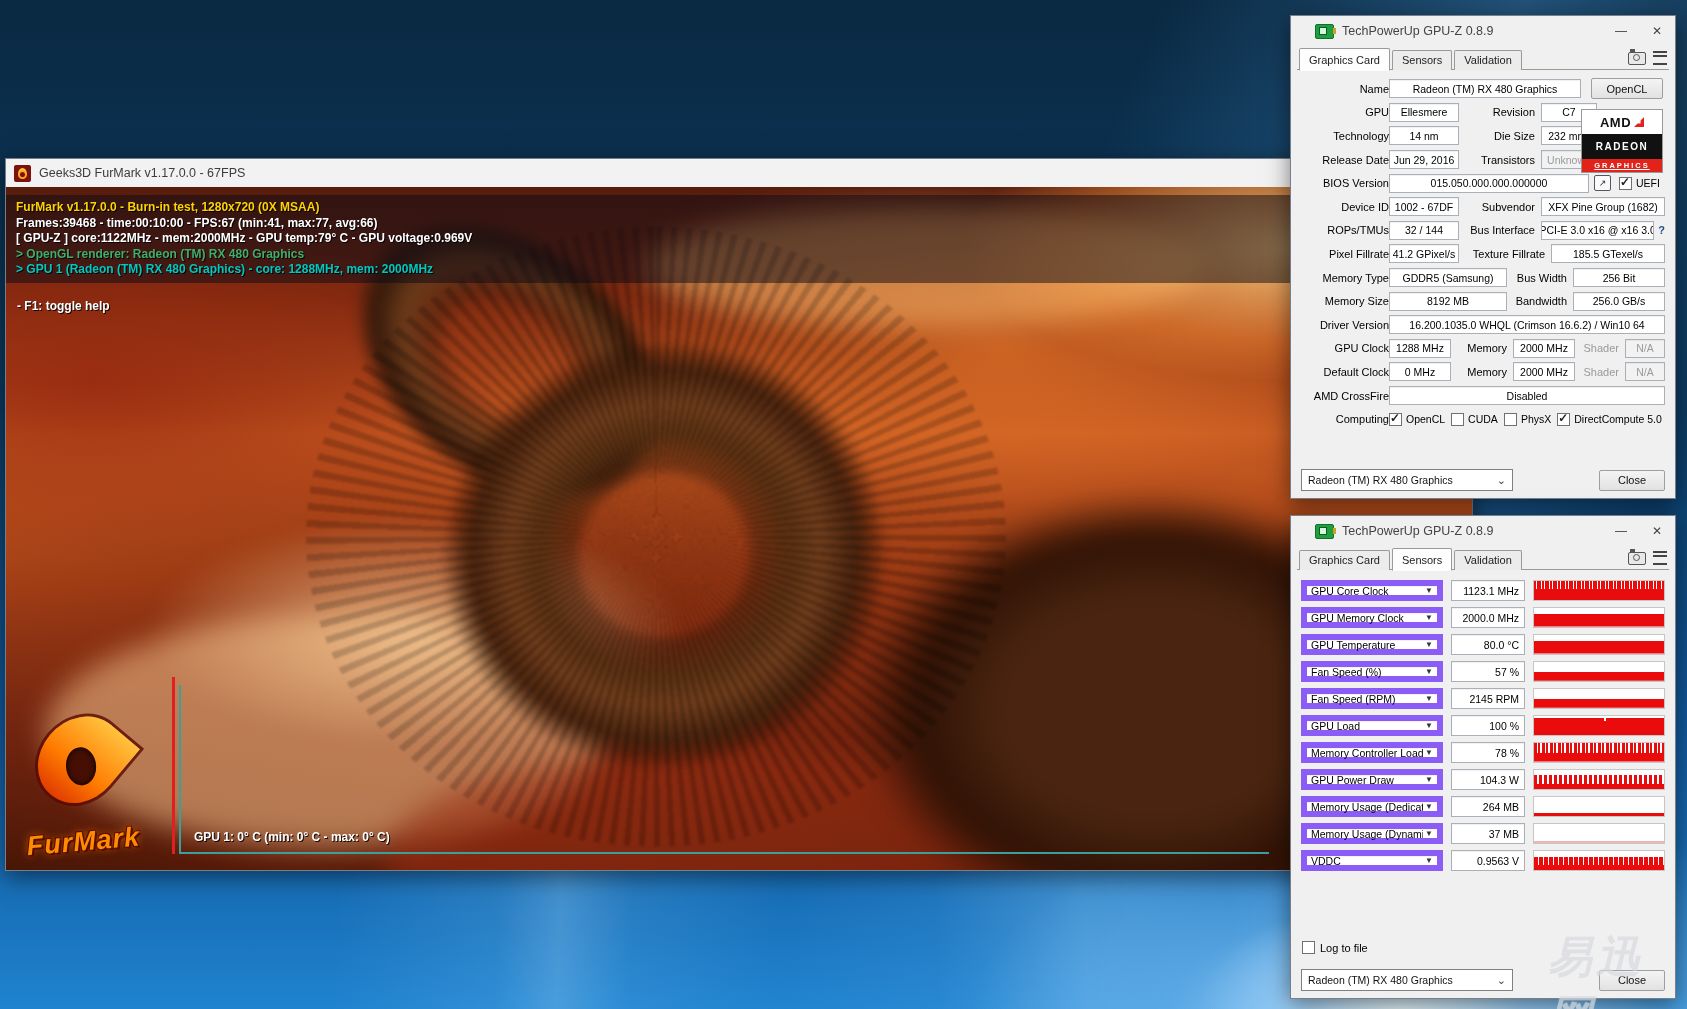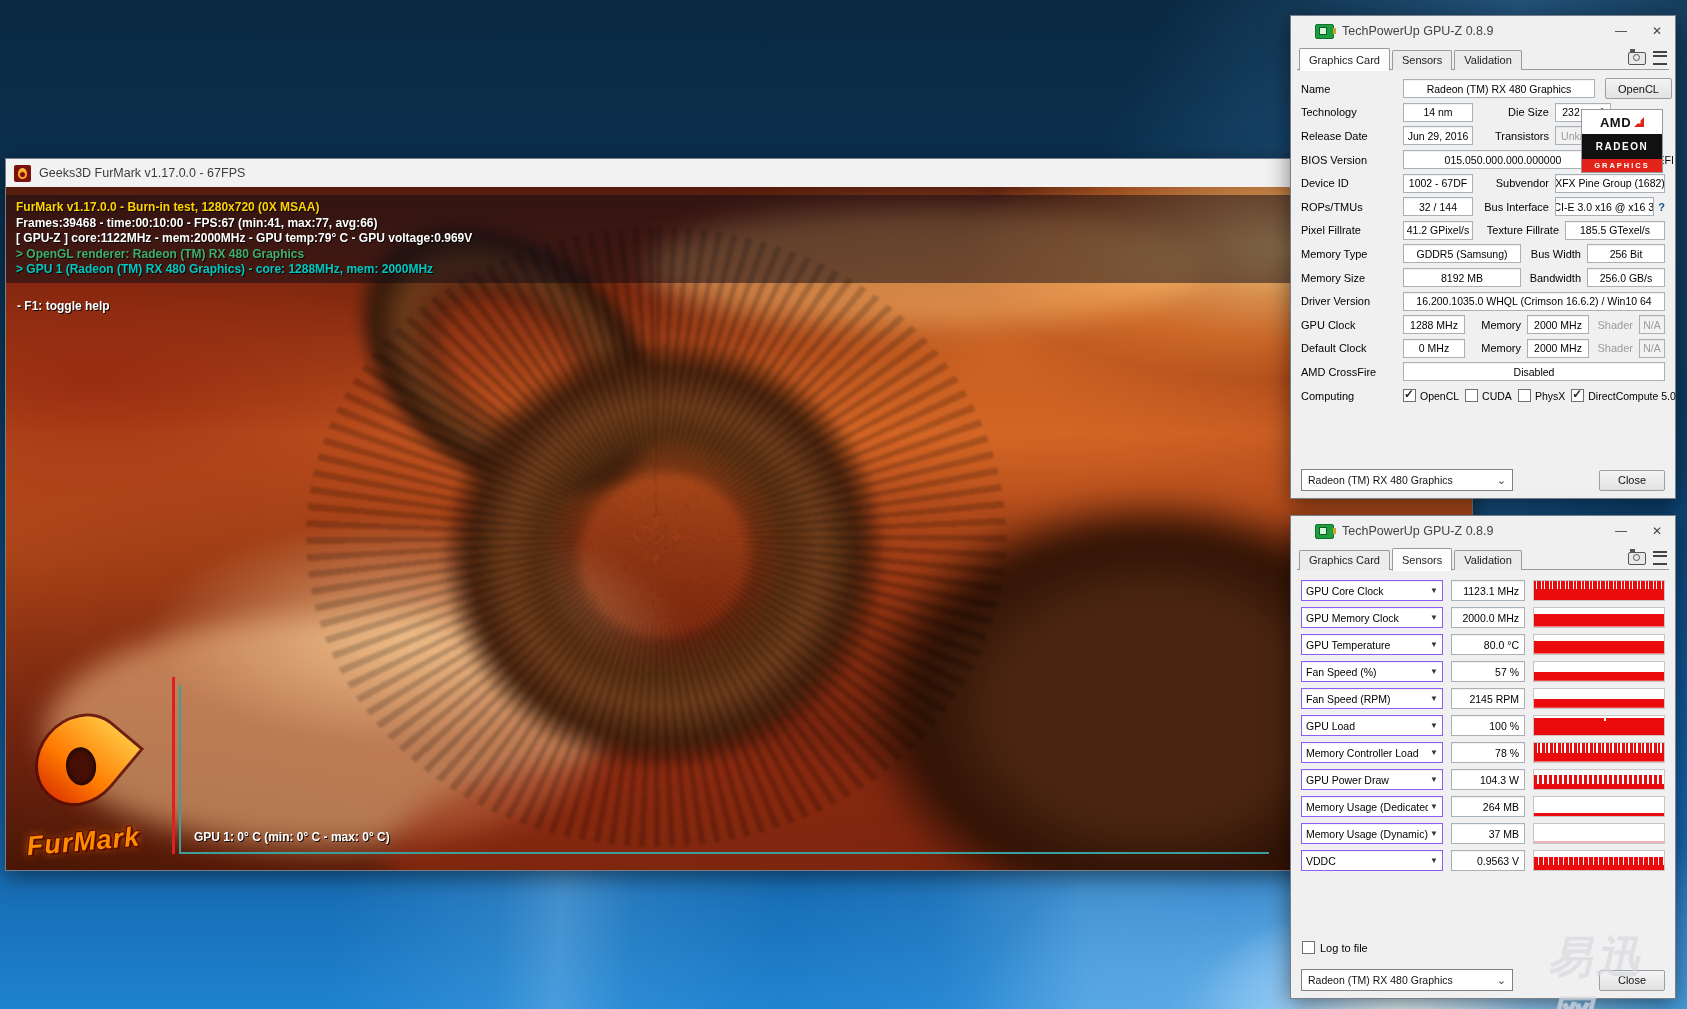--- a/index.html
+++ b/index.html
@@ -88,21 +88,21 @@
   .gz-tab{font-size:11px;padding:3px 9px 4px;background:#ececec;border:1px solid #9a9a9a;border-bottom:none;border-radius:2px 2px 0 0;margin-right:2px;color:#222;position:relative;z-index:1;}
   .gz-tab.active{background:#fdfdfd;padding-top:5px;z-index:3;margin-bottom:-1px;border-bottom:1px solid #fdfdfd;}
   .tab-icons{margin-left:auto;display:flex;align-items:center;gap:7px;padding-bottom:5px;}
   .cam-icon{width:16px;height:11px;border:1.5px solid #555;border-radius:2px;position:relative;background:#e8e8e8;}
   .cam-icon::after{content:"";position:absolute;left:4px;top:1.5px;width:5px;height:5px;border:1.5px solid #555;border-radius:50%;}
   .cam-icon::before{content:"";position:absolute;left:1px;top:-4px;width:5px;height:3px;background:#555;}
   .menu-icon{width:14px;height:10px;border-top:2px solid #444;border-bottom:2px solid #444;position:relative;}
   .menu-icon::after{content:"";position:absolute;left:0;right:0;top:2px;height:2px;background:#444;}
   .gz-body{position:relative;flex:1;padding:7px 10px 0;font-size:11px;color:#000;}
   .gz-row{display:flex;align-items:center;height:23.6px;}
-  .gz-label{width:88px;flex:none;text-align:left;padding-right:14px;white-space:nowrap;overflow:hidden;}
+  .gz-label{width:88px;flex:none;text-align:right;padding-right:0;white-space:nowrap;overflow:hidden;}
   .gz-label2{flex:none;text-align:right;padding-right:6px;white-space:nowrap;}
   .gz-box{height:19px;box-sizing:border-box;border:1px solid #aab0b8;background:#fff;display:flex;align-items:center;justify-content:center;
     font-size:10.5px;white-space:nowrap;overflow:hidden;padding:0 2px;box-shadow:inset 0 1px 1px rgba(0,0,0,.06);}
   .gz-box.dis{background:#f2f2f2;color:#9a9a9a;}
   .w70{width:70px;flex:none;}  .w56{width:56px;flex:none;}  .w62{width:62px;flex:none;}  .w192{width:192px;flex:none;} .w200{width:200px;flex:none;}
   .grow{flex:1;min-width:0;}
   .lbl76{width:76px;} .lbl56{width:56px;} .lbl44{width:44px;}
   .gz-btn{height:21px;padding:0 12px;background:linear-gradient(#f4f4f4,#e2e2e2);border:1px solid #9a9fa5;border-radius:2px;
     font-size:11px;display:flex;align-items:center;justify-content:center;color:#111;}
   .lookup-btn{margin-left:10px;width:72px;box-sizing:border-box;}
@@ -114,31 +114,31 @@
   .cb-lab{font-size:10.5px;margin:0 6px 0 4px;white-space:nowrap;}
   .computing-opts{display:flex;align-items:center;min-width:0;}
   .amd-logo{position:absolute;right:12px;top:39px;width:82px;height:64px;border:1px solid #999;background:#be185d;box-sizing:border-box;
     display:flex;flex-direction:column;overflow:hidden;}
   .amd-top{height:24px;display:flex;align-items:center;justify-content:center;gap:3px;background:#fff;}
   .amd-word{font-size:13px;font-weight:bold;color:#111;letter-spacing:.5px;}
   .amd-arrow{width:10px;height:10px;background:#e2231a;clip-path:polygon(100% 0,100% 100%,0 100%,35% 65%,65% 65%,65% 35%);}
   .amd-mid{flex:1;background:#111;color:#fff;display:flex;align-items:center;justify-content:center;
     font-size:10px;font-weight:bold;letter-spacing:1.5px;}
   .amd-bot{height:13px;background:#e2231a;color:#fff;display:flex;align-items:center;justify-content:center;
-    font-size:7.5px;font-weight:bold;letter-spacing:2px;}
+    font-size:7.5px;font-weight:bold;letter-spacing:2px;text-decoration:underline;}
   .gz-footer{position:absolute;left:10px;right:10px;bottom:7px;display:flex;align-items:center;}
   .combo{width:212px;height:22px;box-sizing:border-box;border:1px solid #7a8288;background:#fff;display:flex;align-items:center;
     font-size:10.5px;padding:0 6px;color:#111;}
   .combo .c-text{flex:1;white-space:nowrap;overflow:hidden;}
   .chev{color:#444;font-size:11px;flex:none;}
   .close-btn{margin-left:auto;width:66px;box-sizing:border-box;}
 
   
   .sensor-row{display:flex;align-items:center;height:27px;}
-  .s-combo{width:142px;height:21px;box-sizing:border-box;border:1px solid #8b5cf6;background:#fff;display:flex;align-items:center;
+  .s-combo{width:142px;height:21px;box-sizing:border-box;border:6px solid #8b5cf6;background:#fff;display:flex;align-items:center;
     padding:0 4px;font-size:10.5px;box-shadow:inset 0 1px 1px rgba(0,0,0,.06);}
   .s-name{flex:1;white-space:nowrap;overflow:hidden;}
   .s-arrow{flex:none;font-size:8px;color:#333;margin-left:2px;}
   .s-value{width:74px;height:21px;box-sizing:border-box;margin-left:8px;border:1px solid #aab0b8;background:#fff;
     display:flex;align-items:center;justify-content:flex-end;padding-right:5px;font-size:10.5px;white-space:nowrap;flex:none;
     box-shadow:inset 0 1px 1px rgba(0,0,0,.06);}
   .s-graph{flex:1;height:21px;box-sizing:border-box;margin-left:8px;border:1px solid #c6c6c6;background:#fff;min-width:0;}
   .gt-spiky-full{background:
     repeating-linear-gradient(90deg,#ea0c0c 0 2px,#fff 2px 3px,#ea0c0c 3px 7px,#fff 7px 8px) left top/100% 42% no-repeat,
     linear-gradient(#ea0c0c,#ea0c0c) left bottom/100% 58% no-repeat #fff;}
@@ -232,20 +232,26 @@
     </span>
   </div>
   <div class="gz-body">
 
     <div class="gz-row">
       <span class="gz-label">Name</span>
       <span class="gz-box w192">Radeon (TM) RX 480 Graphics</span>
       <span class="gz-btn lookup-btn">OpenCL</span>
     </div>
 
+    <div class="gz-row">
+      <span class="gz-label">GPU</span>
+      <span class="gz-box w70">Ellesmere</span>
+      <span class="gz-label2 lbl76">Revision</span>
+      <span class="gz-box w56">C7</span>
+    </div>
 
     <div class="gz-row">
       <span class="gz-label">Technology</span>
       <span class="gz-box w70">14 nm</span>
       <span class="gz-label2 lbl76">Die Size</span>
       <span class="gz-box w56">232 mm²</span>
     </div>
 
     <div class="gz-row">
       <span class="gz-label">Release Date</span>

